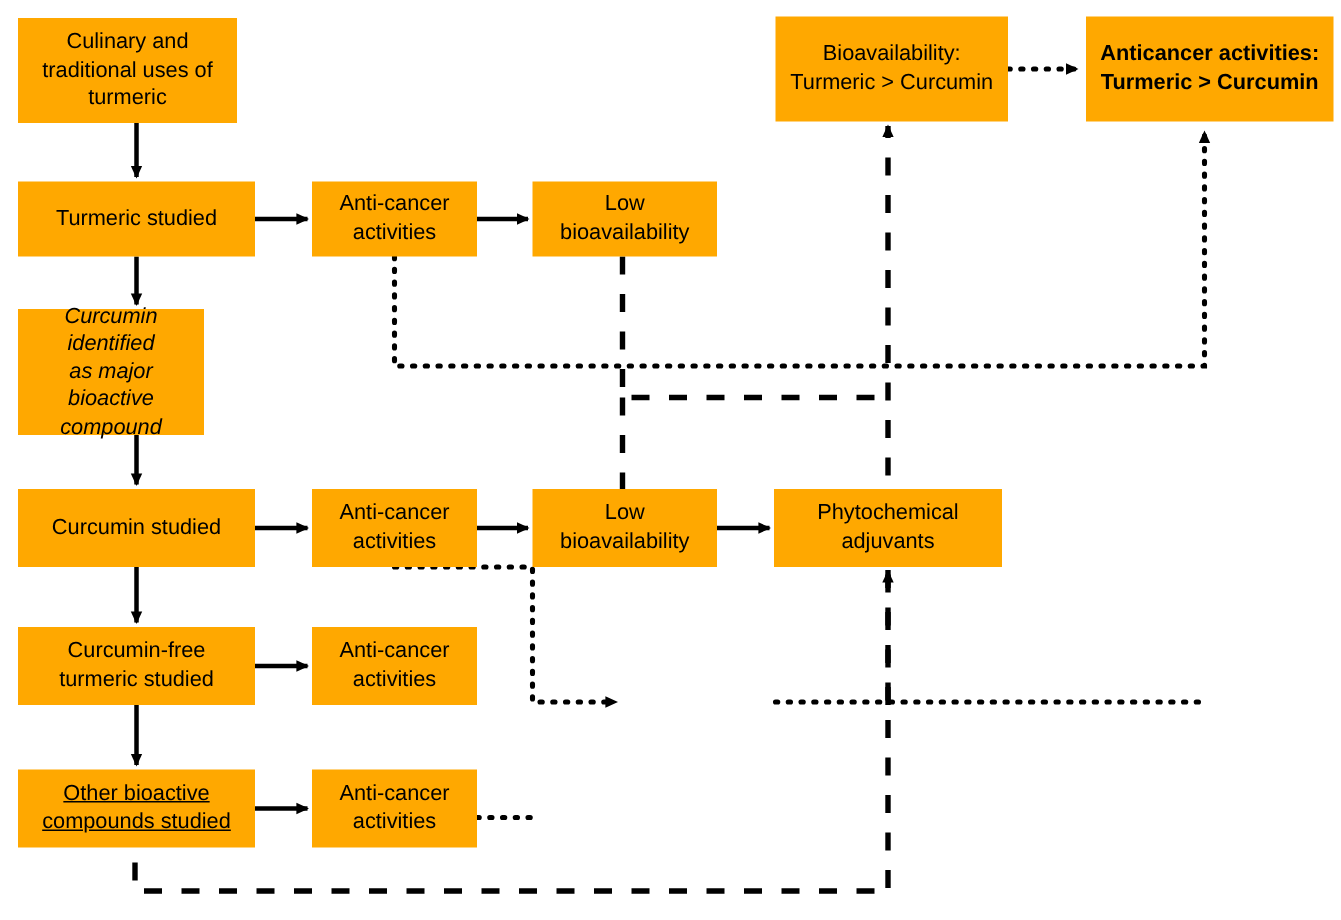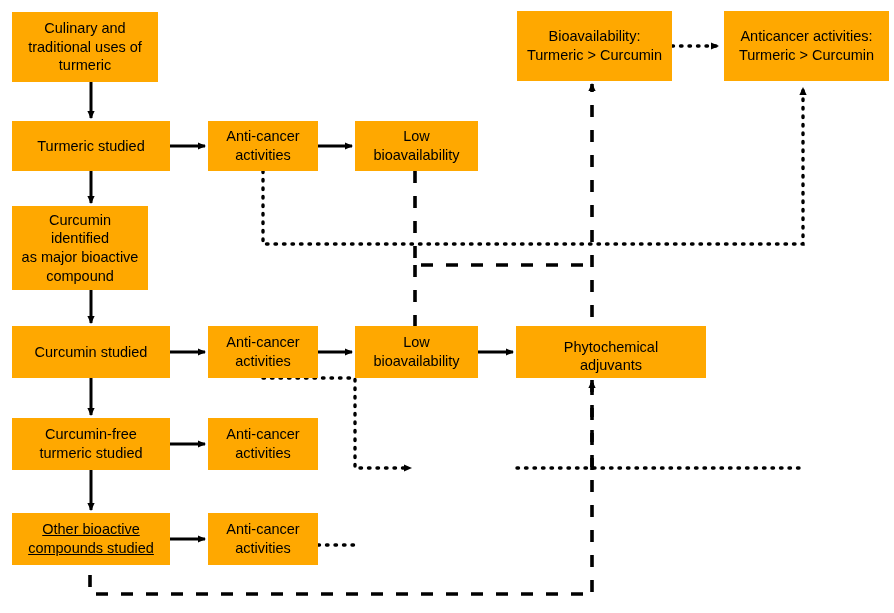--- a/index.html
+++ b/index.html
@@ -67,37 +67,37 @@
     <span>Turmeric studied</span>
   </div>
   <div class="node" style="left:208px;top:121px;width:110px;height:50px;">
     <span>Anti-cancer
 activities</span>
   </div>
   <div class="node" style="left:355px;top:121px;width:123px;height:50px;">
     <span>Low
 bioavailability</span>
   </div>
-  <div class="node" style="left:12px;top:206px;width:136px;height:84px;">
+  <div class="node" style="left:12px;top:206px;width:124px;height:84px;font-style:italic;">
     <span>Curcumin identified
 as major bioactive
 compound</span>
   </div>
   <div class="node" style="left:12px;top:326px;width:158px;height:52px;text-align:center;">
     <span>Curcumin studied</span>
   </div>
   <div class="node" style="left:208px;top:326px;width:110px;height:52px;">
     <span>Anti-cancer
 activities</span>
   </div>
   <div class="node" style="left:355px;top:326px;width:123px;height:52px;">
     <span>Low
 bioavailability</span>
   </div>
-  <div class="node" style="left:516px;top:326px;width:190px;height:52px;align-items:flex-end;">
+  <div class="node" style="left:516px;top:326px;width:152px;height:52px;">
     <span>Phytochemical
 adjuvants</span>
   </div>
   <div class="node" style="left:12px;top:418px;width:158px;height:52px;">
     <span>Curcumin-free
 turmeric studied</span>
   </div>
   <div class="node" style="left:208px;top:418px;width:110px;height:52px;">
     <span>Anti-cancer
 activities</span>
@@ -107,18 +107,18 @@
 compounds studied</span>
   </div>
   <div class="node" style="left:208px;top:513px;width:110px;height:52px;">
     <span>Anti-cancer
 activities</span>
   </div>
   <div class="node" style="left:517px;top:11px;width:155px;height:70px;">
     <span>Bioavailability:
 Turmeric &gt; Curcumin</span>
   </div>
-  <div class="node" style="left:724px;top:11px;width:165px;height:70px;">
+  <div class="node" style="left:724px;top:11px;width:165px;height:70px;font-weight:bold;">
     <span>Anticancer activities:
 Turmeric &gt; Curcumin</span>
   </div>
 
 </div>
 
 </body></html>

